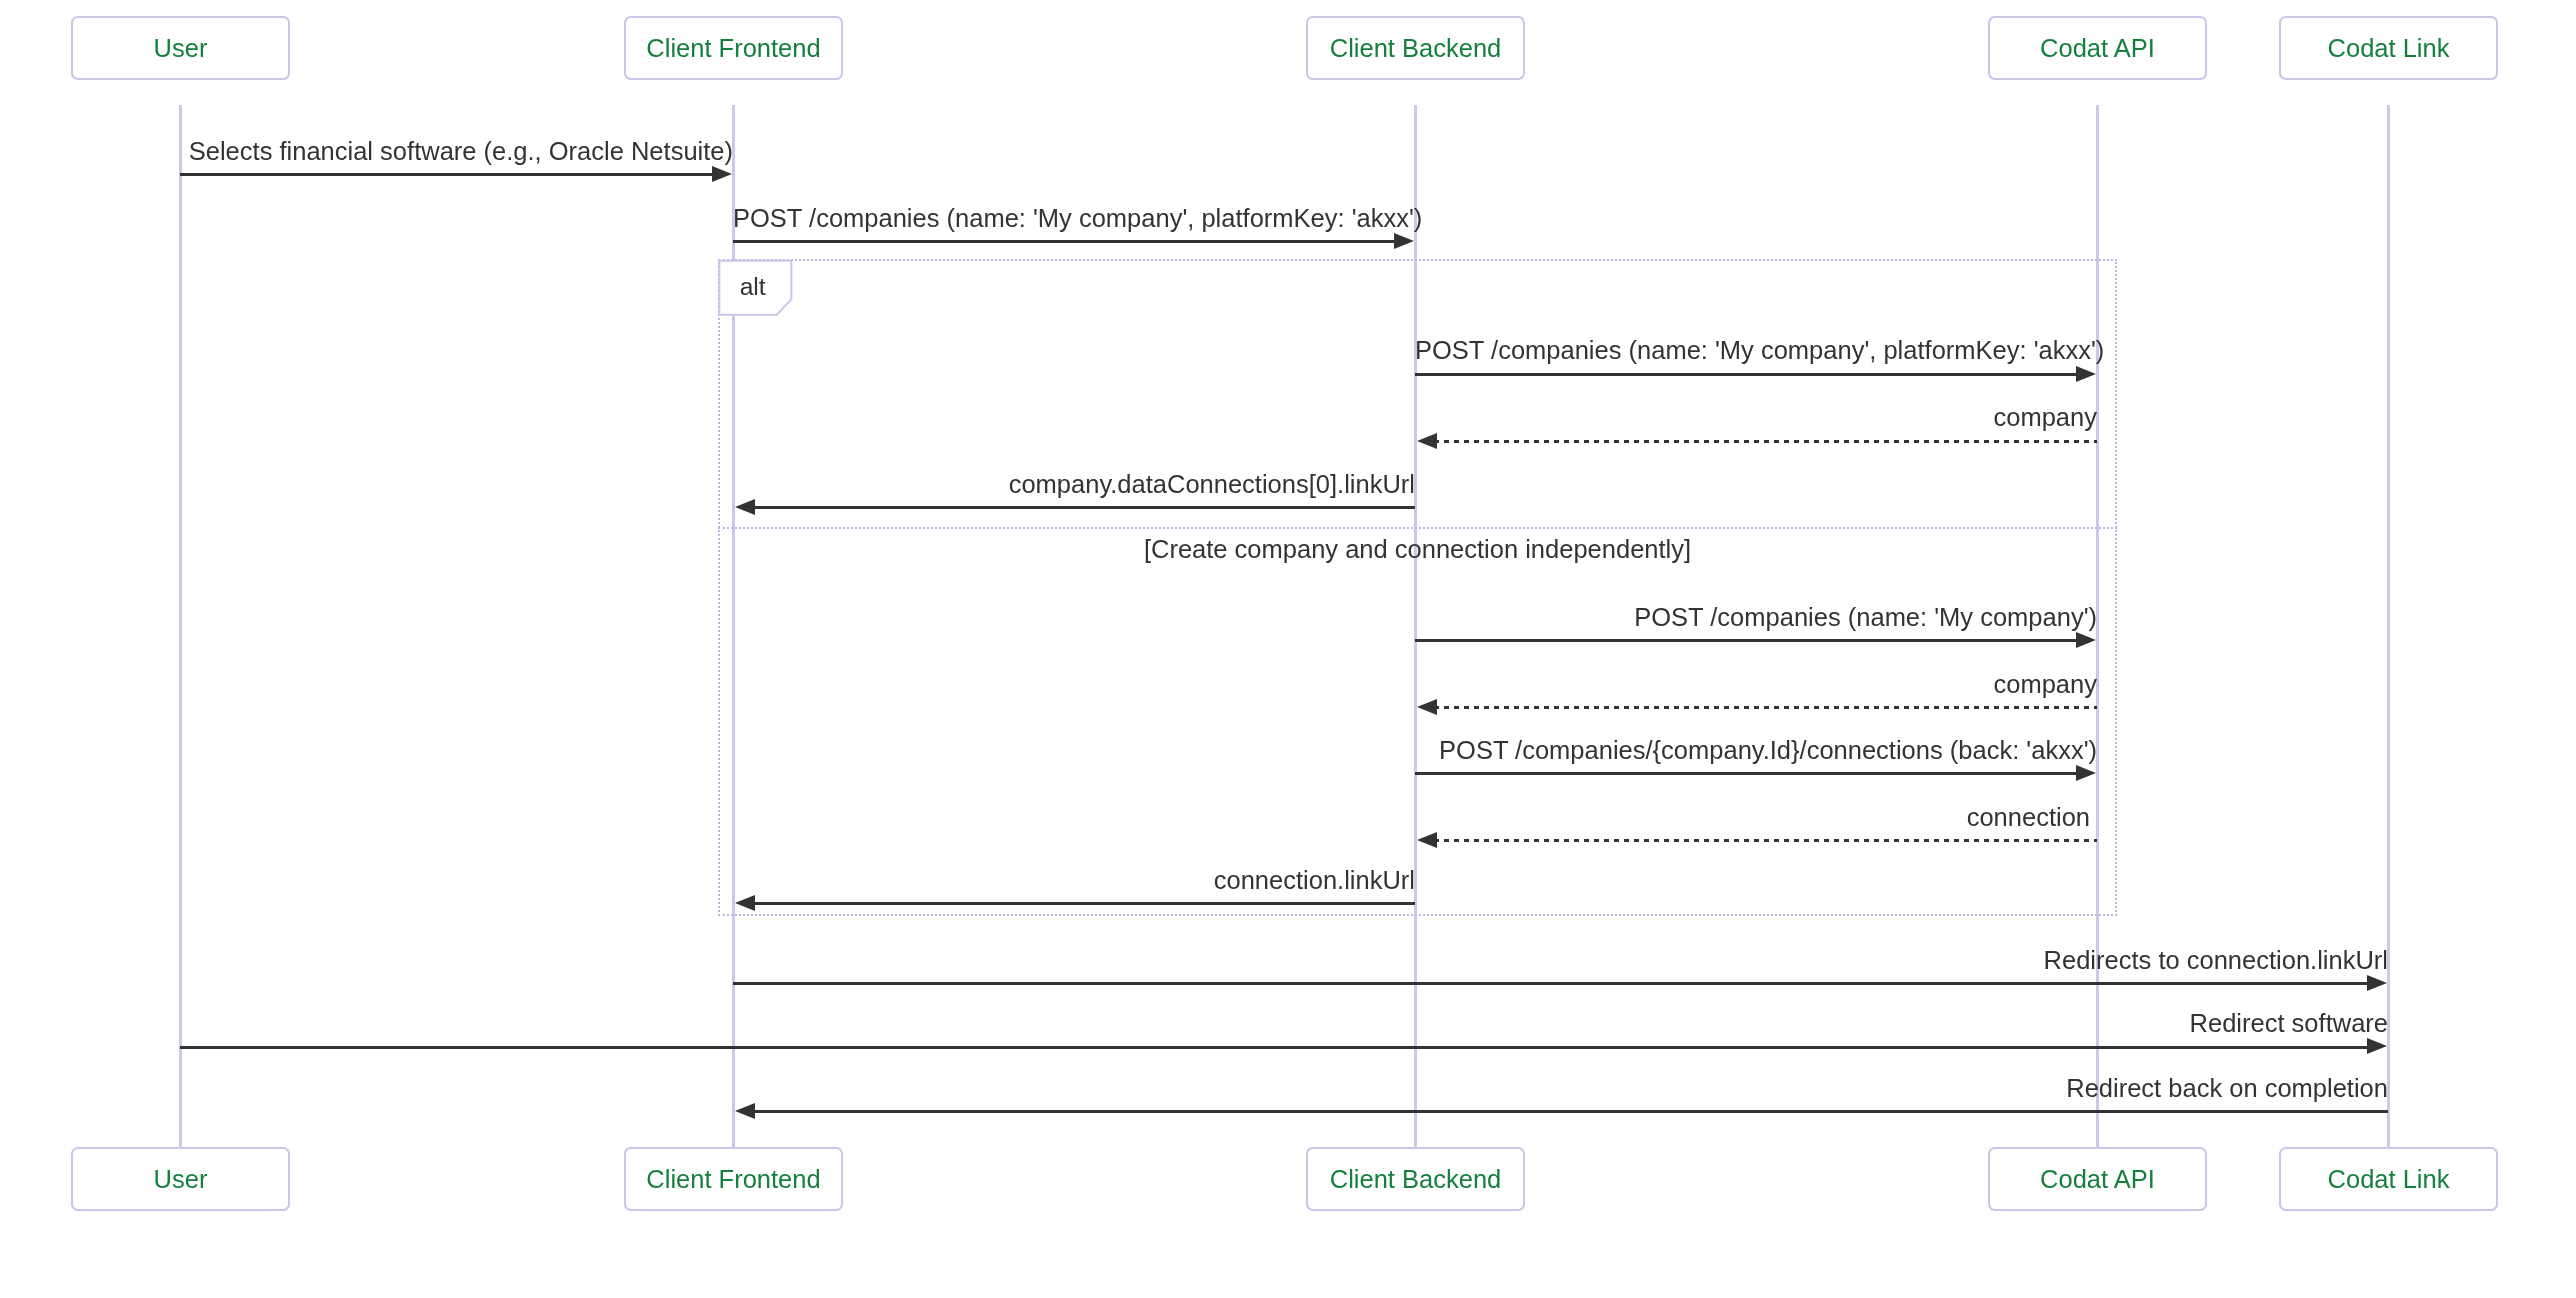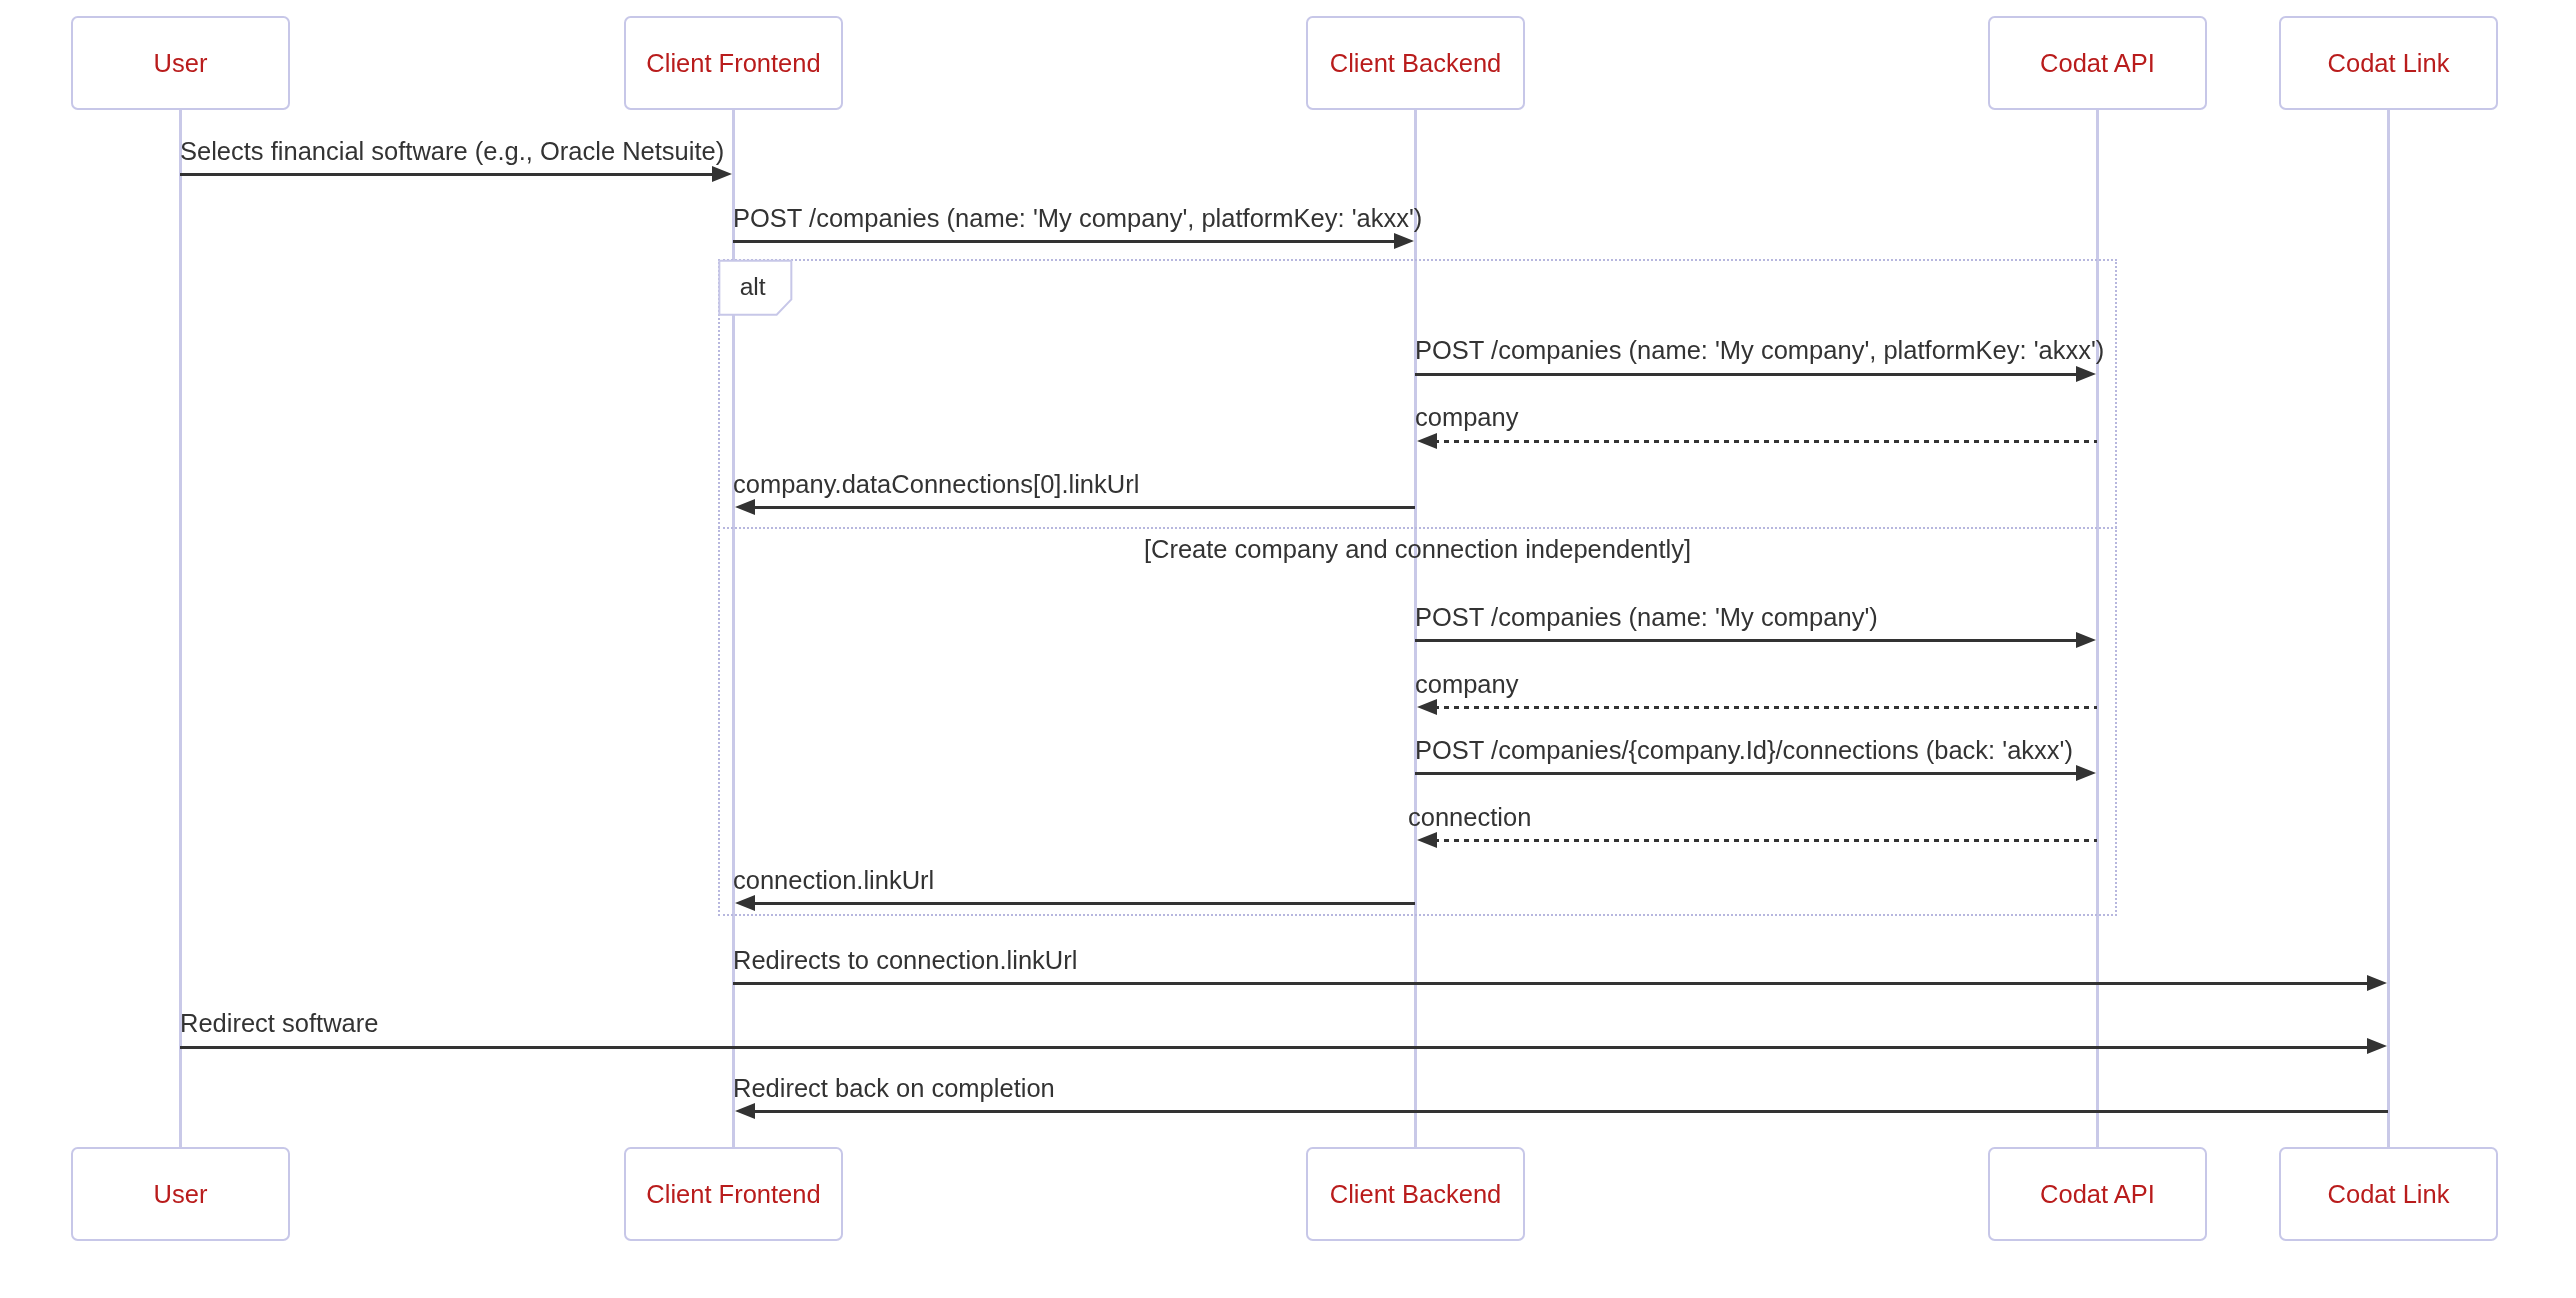--- a/index.html
+++ b/index.html
@@ -2,42 +2,42 @@
 <html style="font-size:10.7px"><head>
 <meta charset="utf-8">
 <style>
   html,body{margin:0;padding:0;background:#ffffff;}
   body{width:2576px;height:1299px;font-family:"Liberation Sans",sans-serif;color:#333333;}
   #canvas{position:relative;width:2576px;height:1299px;background:#ffffff;overflow:hidden;}
 
   .lifeline{position:absolute;width:2.7px;background:#c9c9e8;}
 
   .actor-box{
-    position:absolute;width:219px;height:94px;box-sizing:border-box;
+    position:absolute;width:219px;height:64px;box-sizing:border-box;
     background:#ffffff;border:2px solid #c7c7e8;border-radius:6.7px;
     display:flex;align-items:center;justify-content:center;
-    font-size:25.5px;color:#b91c1c;white-space:nowrap;
+    font-size:25.5px;color:#15803d;white-space:nowrap;
   }
 
   #alt-frame{
     position:absolute;left:718px;top:259px;width:1399px;height:657px;
     box-sizing:border-box;border:2px dotted #b7b7de;
   }
   #alt-divider{
     position:absolute;left:718px;top:527px;width:1399px;height:0;
     border-top:2.7px dotted #b7b7de;
   }
   .section-title{
     position:absolute;left:718px;width:1399px;text-align:center;
     font-size:25.5px;height:31px;line-height:31px;color:#333333;white-space:nowrap;
   }
   #alt-label-svg{position:absolute;left:718px;top:259px;}
 
   .msg-label{
-    position:absolute;font-size:25.5px;color:#333333;text-align:left;
+    position:absolute;font-size:25.5px;color:#333333;text-align:right;
     height:31px;line-height:31px;white-space:nowrap;
   }
   .msg-line{position:absolute;height:2.7px;background:#333333;}
   .msg-line.dashed{
     background:repeating-linear-gradient(90deg,#333333 0 4.7px,transparent 4.7px 10px);
   }
   .head-right{
     position:absolute;width:0;height:0;
     border-top:8.7px solid transparent;border-bottom:8.7px solid transparent;
     border-left:20px solid #333333;

